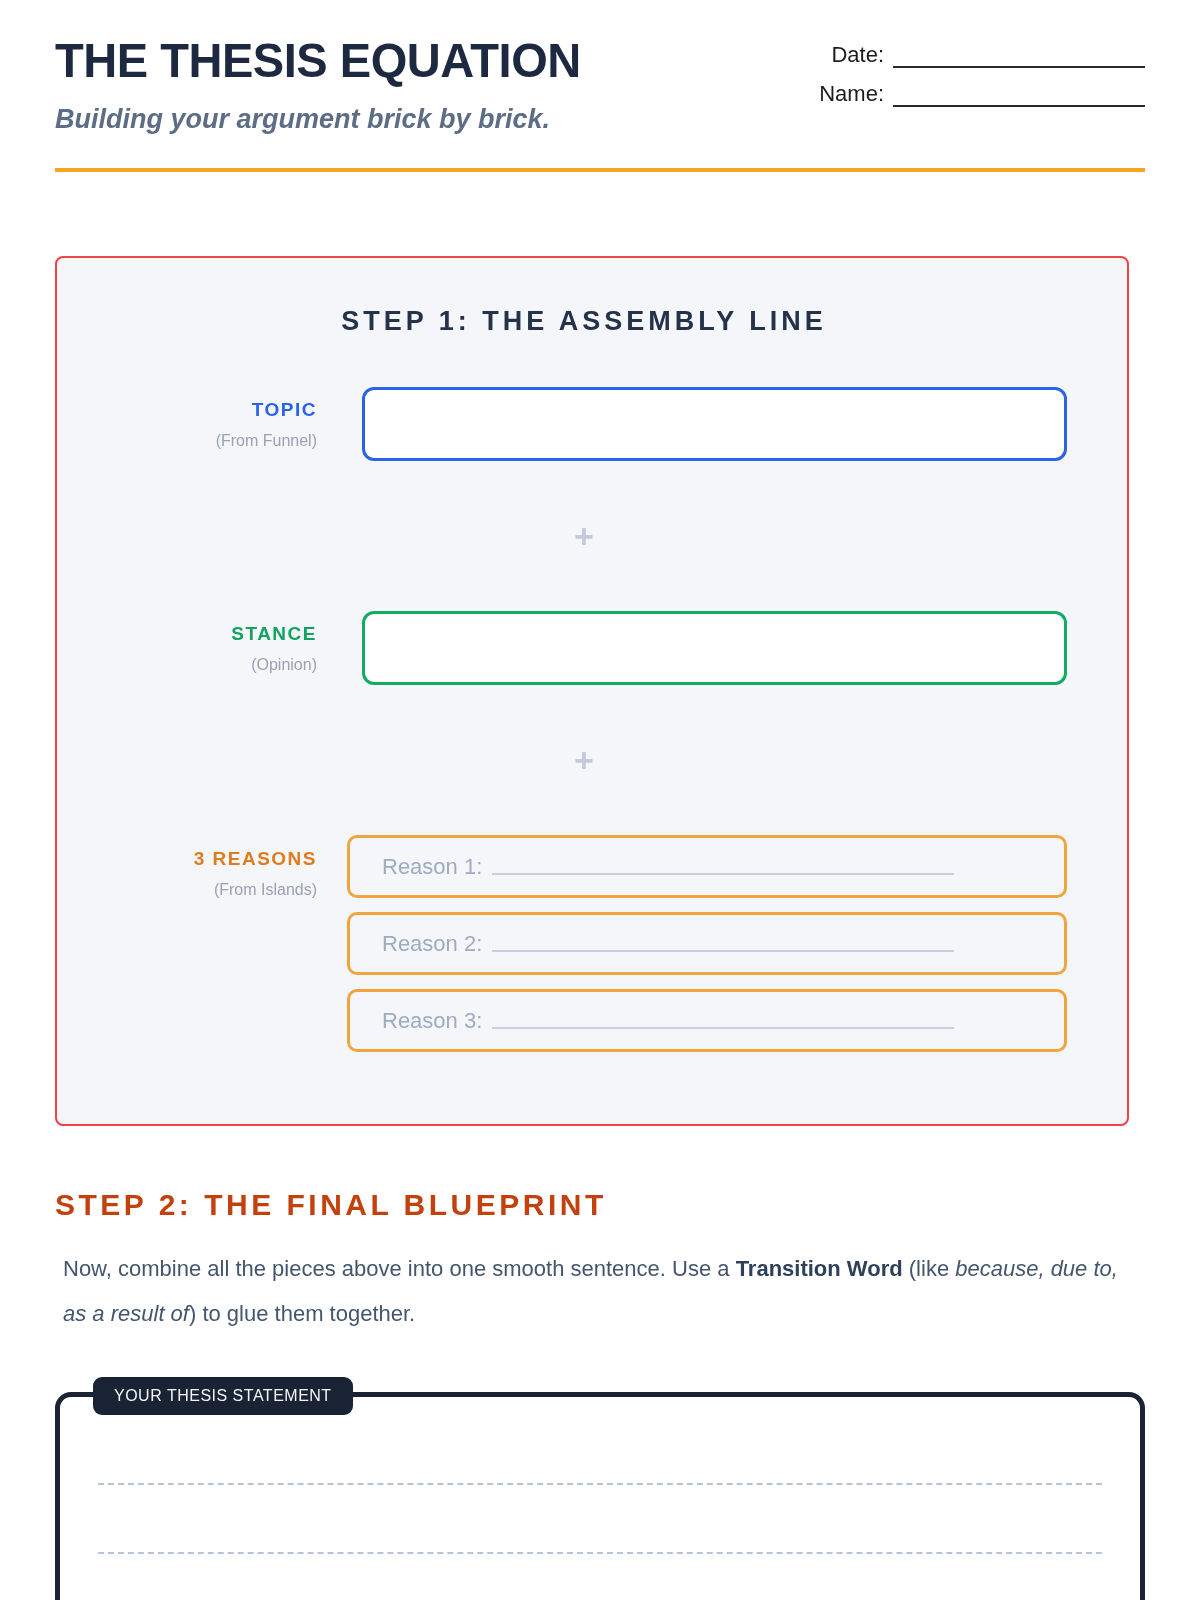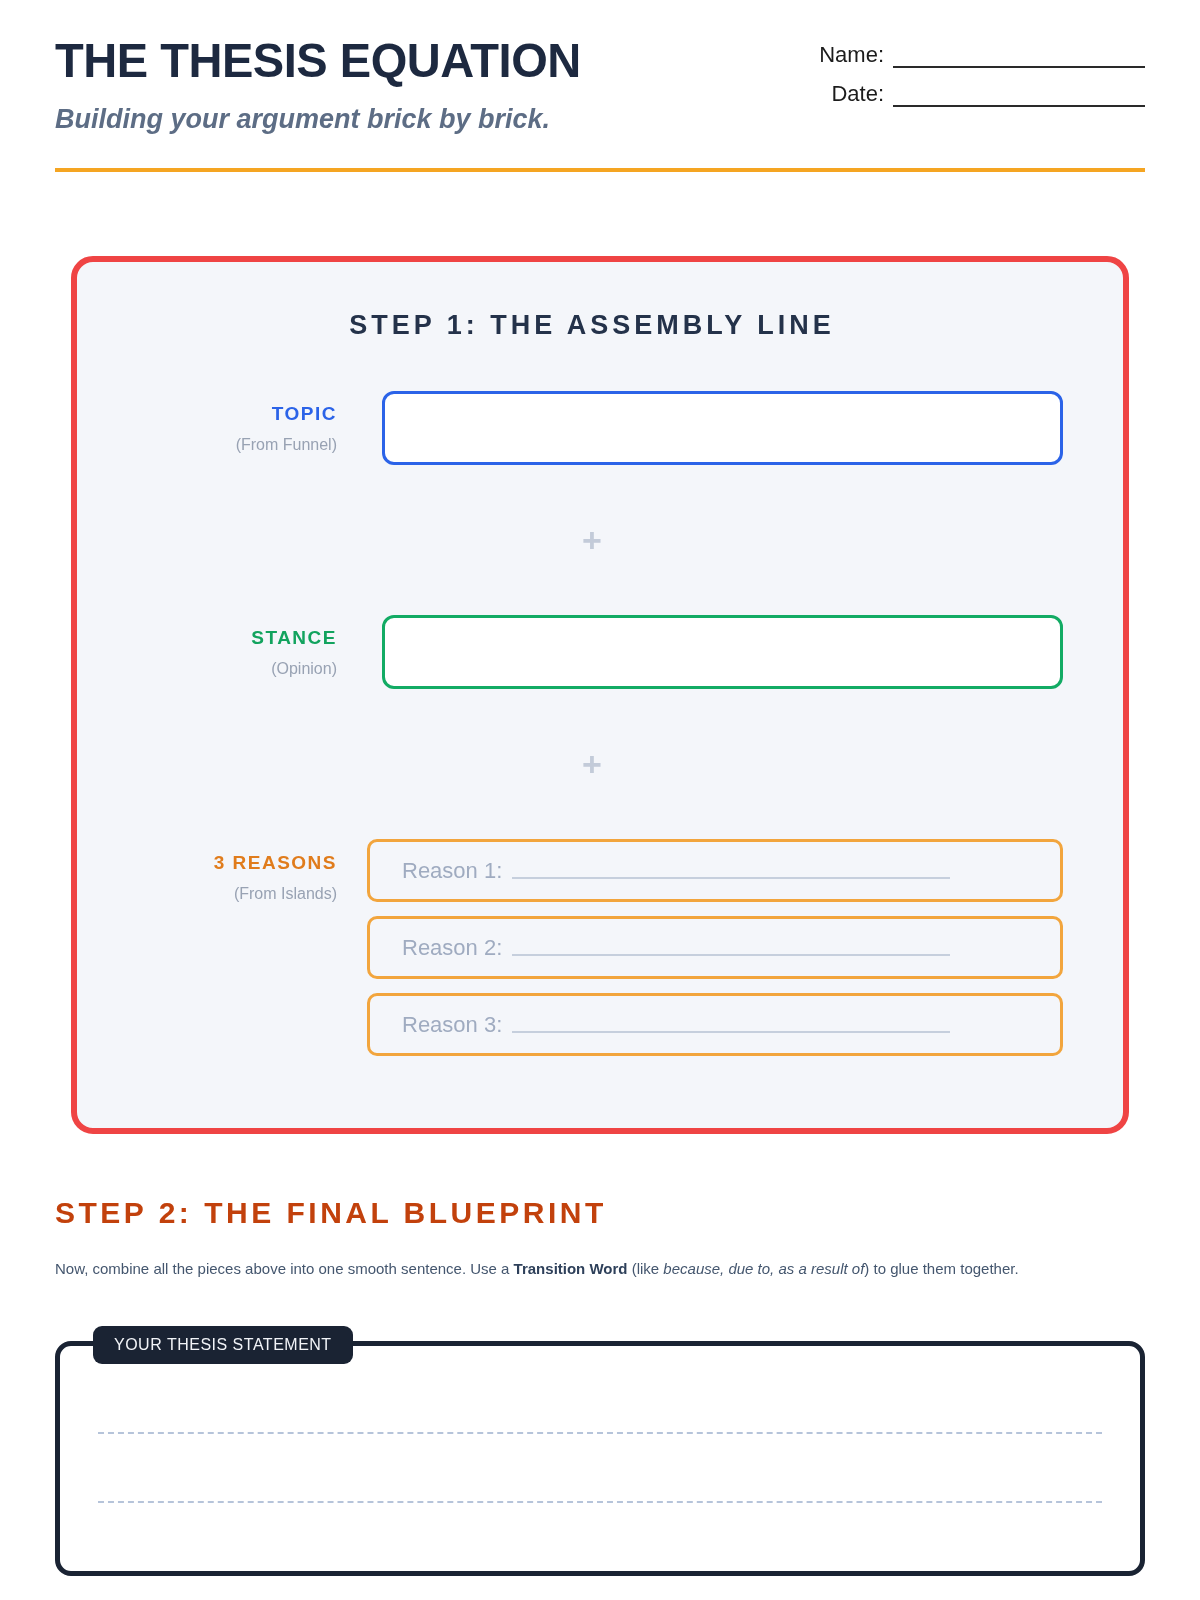--- a/index.html
+++ b/index.html
@@ -20,23 +20,22 @@
   }
   .subtitle { margin-top: 16px; font-size: 27px; font-style: italic; font-weight: 700; color: #5d6d85; }
   .header-fields { padding-top: 10px; }
   .field { display: flex; align-items: flex-end; justify-content: flex-end; font-size: 22px; color: #1c1c1c; margin-bottom: 13px; }
   .field-line { display: inline-block; width: 252px; height: 21px; border-bottom: 2px solid #2a2a2a; margin-left: 9px; }
   .rule { border: none; border-top: 4px solid #f5a522; margin: 33px 0 0 0; }
 
   
   .card {
     margin-top: 84px; margin-right: 16px;
-    background: #f4f6fa; border: 6px solid #ef4444; border-radius: 22px;
+    background: #f4f6fa; border: 2px solid #ef4444; border-radius: 8px;
     padding: 48px 60px 72px 44px;
-    margin-left: 16px;
   }
   .card-heading {
     margin: 0 0 50px 0; text-align: center;
     font-size: 27px; font-weight: 700; letter-spacing: 4px; color: #24324a;
   }
   .row { display: grid; grid-template-columns: 216px 1fr; column-gap: 45px; align-items: center; }
   .row.reasons-row { align-items: start; gap: 30px; }
   .labels { text-align: right; }
   .reasons-row .labels { margin-top: 13px; }
   .big-label { font-size: 19px; font-weight: 700; letter-spacing: 1.5px; }
@@ -52,21 +51,21 @@
   .reason-box {
     border: 3px solid #f2a53d; height: 63px; border-radius: 10px;
     display: flex; align-items: center; padding-left: 32px;
     font-size: 22px; color: #9fabc0;
   }
   .reason-fill-line { flex: 1; height: 16px; border-bottom: 2px solid #c6cfdd; margin: 0 110px 0 10px; }
 
   
   .step2 { margin-top: 62px; }
   .step2-heading { margin: 12px 0 24px 0; font-size: 30px; font-weight: 700; letter-spacing: 3.5px; color: #c2410c; }
-  .step2-para { margin: 0; font-size: 15px; line-height: 2.05; color: #44566e; }
+  .step2-para { margin: 8px; font-size: 22px; line-height: 2.05; color: #44566e; }
   .step2-para strong { color: #2e405a; }
   .step2-para em { font-style: italic; }
 
   .thesis-box {
     position: relative; margin-top: 56px; height: 235px;
     border: 5px solid #1a2333; border-radius: 16px;
     background: #ffffff; padding: 0 38px;
   }
   .thesis-badge {
     position: absolute; top: -20px; left: 33px;
@@ -83,25 +82,25 @@
 
 <div class="page">
 
   <div class="header">
     <div class="header-left">
       <h1 class="page-title">THE THESIS EQUATION</h1>
       <div class="subtitle">Building your argument brick by brick.</div>
     </div>
     <div class="header-fields">
       <div class="field">
-        <span>Name:</span>
+        <span>Date:</span>
         <span class="field-line"></span>
       </div>
       <div class="field">
-        <span>Date:</span>
+        <span>Name:</span>
         <span class="field-line"></span>
       </div>
     </div>
   </div>
 
   <hr class="rule">
 
   <section class="card">
     <h2 class="card-heading">STEP 1: THE ASSEMBLY LINE</h2>
 

